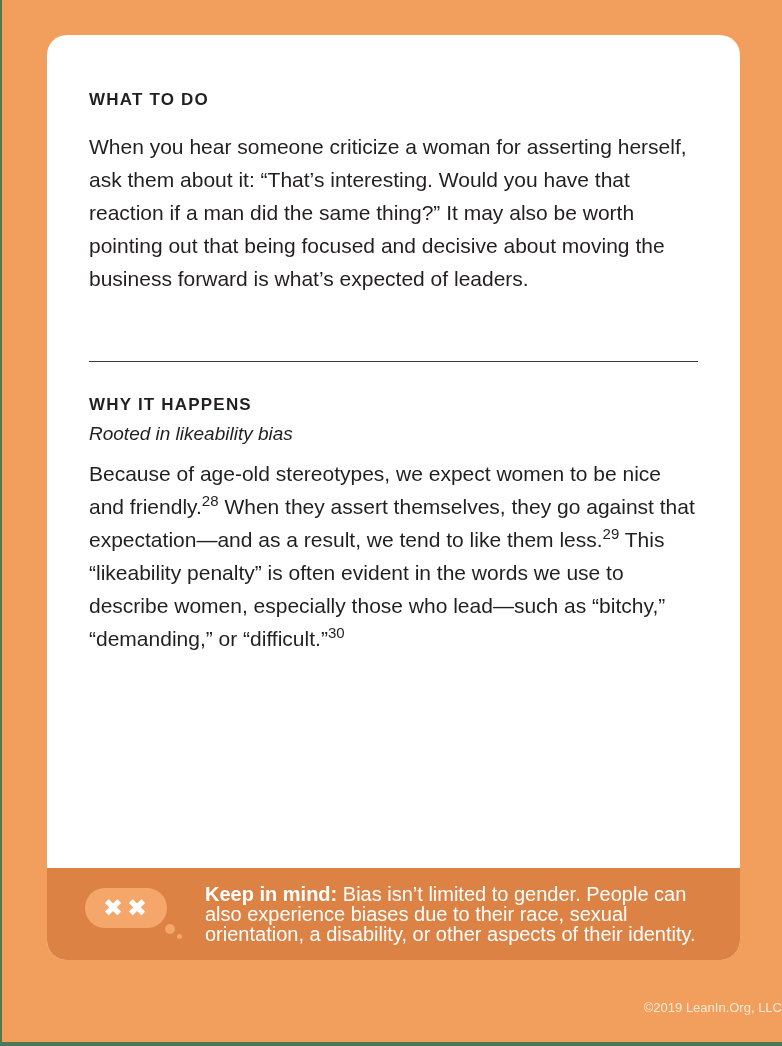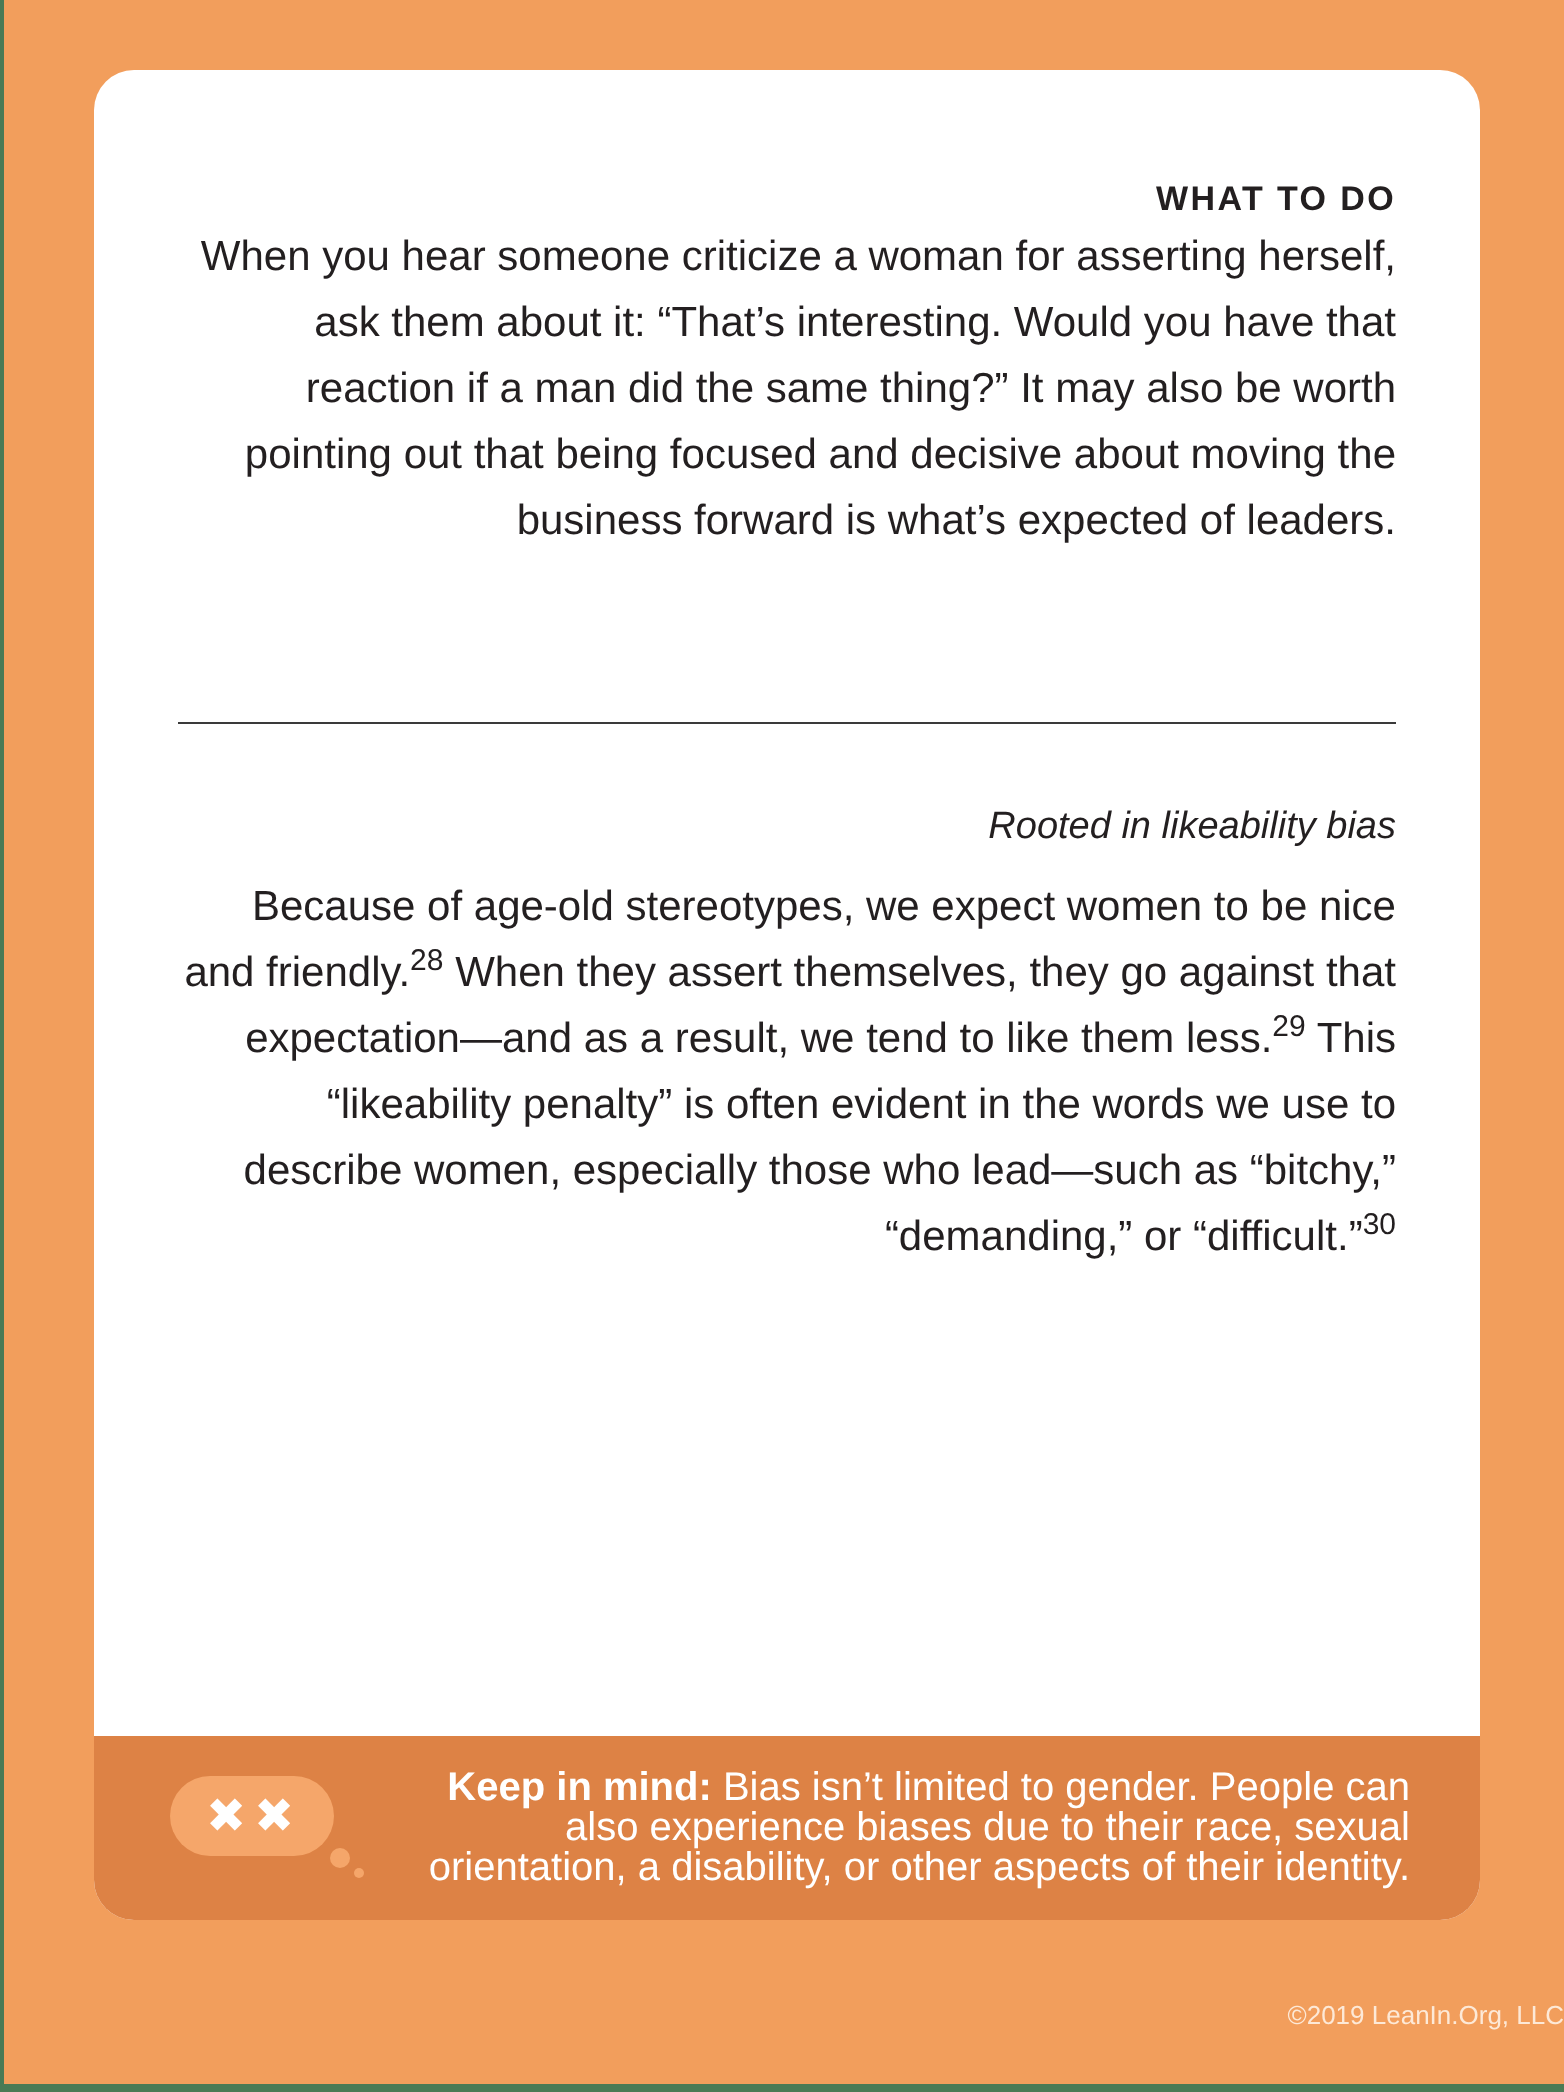--- a/index.html
+++ b/index.html
@@ -1,15 +1,15 @@
 <!DOCTYPE html>
 <html><head>
 <meta charset="utf-8">
 <style>
-  * { box-sizing: border-box; margin: 0; padding: 0; text-align: right; }
+  * { box-sizing: border-box; margin: 0; padding: 0; }
   html, body { width: 782px; height: 1046px; overflow: hidden; }
   body {
     background: #f29e5c;
     font-family: "Liberation Sans", "DejaVu Sans", sans-serif;
     position: relative;
     border-left: 2px solid #4a7a55;
     border-bottom: 4px solid #4a7a55;
   }
   .card {
     position: absolute;
@@ -19,21 +19,21 @@
     border-radius: 20px;
     overflow: hidden;
   }
   .section { position: absolute; left: 42px; right: 42px; }
   .heading {
     font-size: 17px; font-weight: bold; letter-spacing: 1.2px;
     color: #231f20;
   }
   .body-text {
     font-size: 21px; line-height: 33px; color: #231f20;
-    margin-top: 2px;
+    margin-top: 20px;
   }
   .subtitle {
     font-size: 19px; font-style: italic; color: #231f20;
     margin-top: 8px;
   }
   .body-text sup { font-size: 15px; vertical-align: 8px; line-height: 0; }
   .divider {
     position: absolute; left: 42px; right: 42px; top: 326px;
     height: 1px; background: #3a3a3a;
   }
@@ -65,20 +65,21 @@
 
 <div class="card">
   <div class="section" style="top:55px;">
     <div class="heading">WHAT TO DO</div>
     <div class="body-text">When you hear someone criticize a woman for asserting herself, ask them about it: “That’s interesting. Would you have that reaction if a man did the same thing?” It may also be worth pointing out that being focused and decisive about moving the business forward is what’s expected of leaders.</div>
   </div>
 
   <div class="divider"></div>
 
   <div class="section" style="top:360px;">
+    <div class="heading">WHY IT HAPPENS</div>
     <div class="subtitle">Rooted in likeability bias</div>
     <div class="body-text" style="margin-top:12px;"><span>Because of age-old stereotypes, we expect women to be nice and friendly.</span><sup>28</sup><span> When they assert themselves, they go against that expectation—and as a result, we tend to like them less.</span><sup>29</sup><span> This “likeability penalty” is often evident in the words we use to describe women, especially those who lead—such as “bitchy,” “demanding,” or “difficult.”</span><sup>30</sup></div>
   </div>
 
   <div class="callout">
     <div class="cloud">
       <span class="x" style="left:18px;">✖</span>
         <span class="x" style="left:42px;">✖</span>
     </div>
     <div class="bubble" style="left:118px;top:56px;width:10px;height:10px;"></div>

